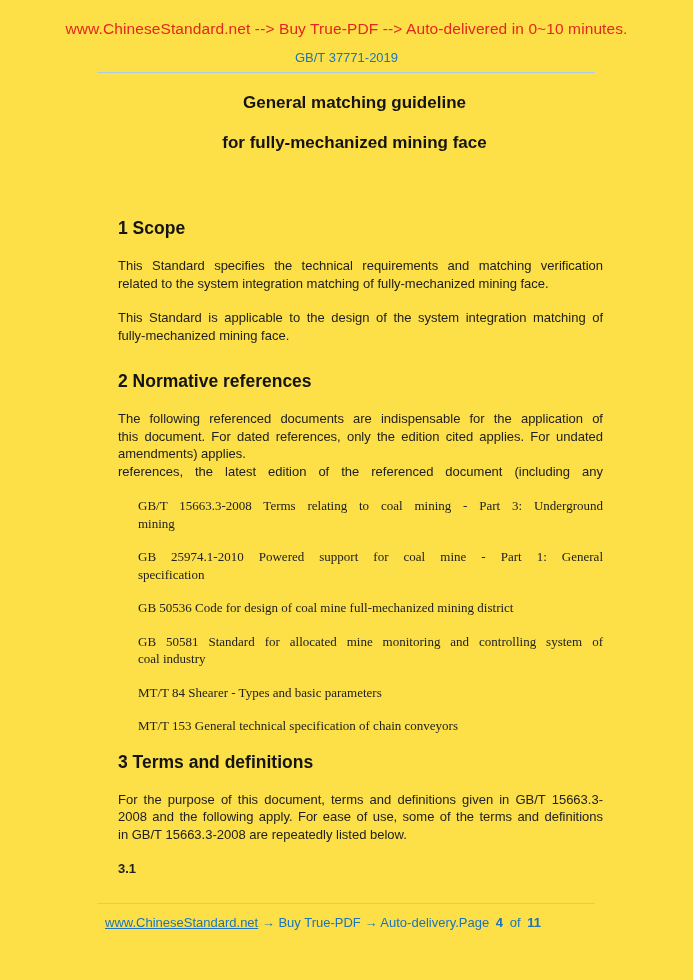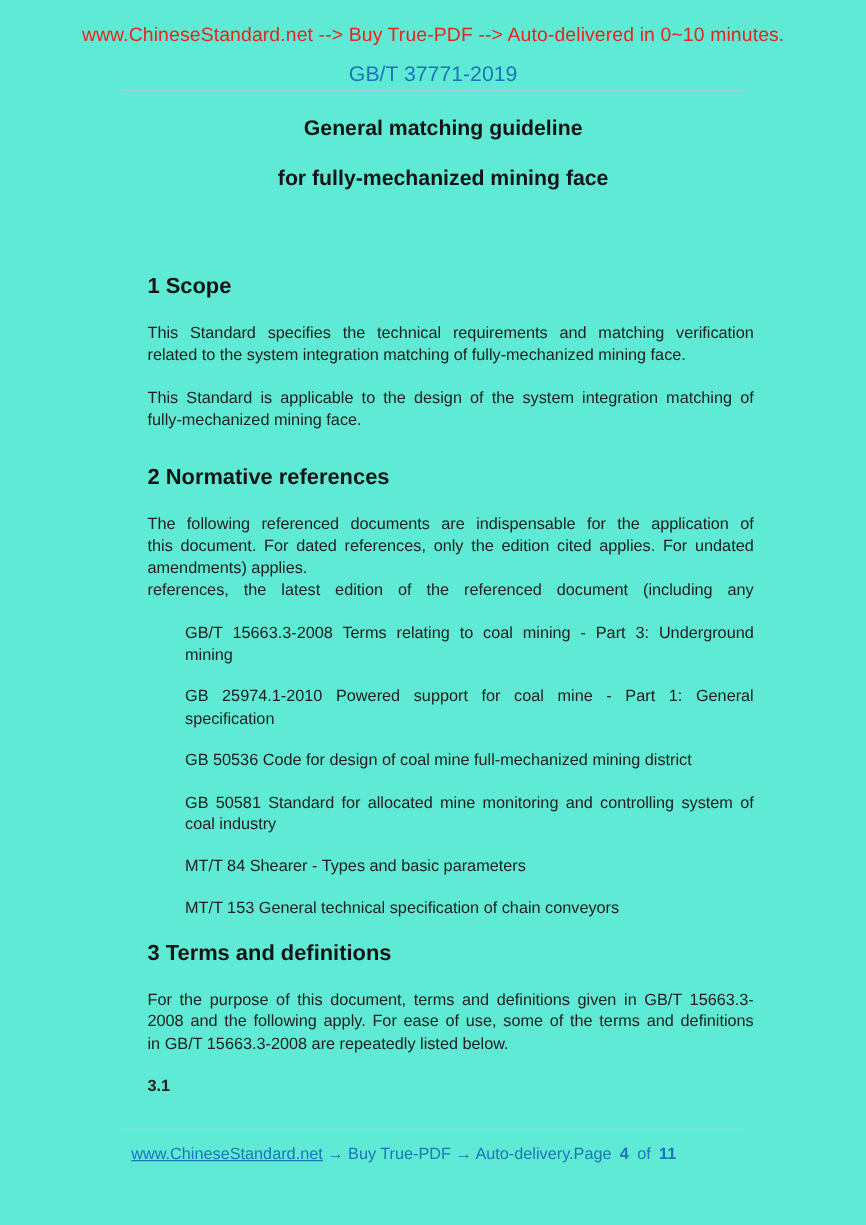--- a/index.html
+++ b/index.html
@@ -2,40 +2,40 @@
 <html><head>
 <meta charset="utf-8">
 <style>
   * { box-sizing: border-box; }
   html, body { margin: 0; padding: 0; background: #ffffff; }
   .page {
     position: relative;
     width: 693px;
     height: 980px;
     margin: 0 auto;
-    background: #5eead4;
+    background: #fde047;
     font-family: "Liberation Sans", sans-serif;
     overflow: hidden;
   }
 
   
   .promo {
     position: absolute;
     top: 20px; left: 0; width: 100%;
     text-align: center;
     color: #e3261e;
     font-size: 15.5px;
     letter-spacing: 0.1px;
   }
   .doc-code {
     position: absolute;
     top: 50px; left: 0; width: 100%;
     text-align: center;
     color: #1d74b8;
-    font-size: 17px;
+    font-size: 13px;
   }
   .rule {
     position: absolute;
     left: 97px; width: 498px; height: 1px;
     background: #a9cde3;
   }
   .rule.top { top: 72px; }
   .rule.bottom { top: 903px; }
 
   
@@ -61,21 +61,21 @@
   }
   .sec-heading {
     font-size: 17.5px;
     line-height: 22px;
     font-weight: bold;
     color: #141414;
     margin: 0 0 18px 0;
   }
   .para { margin: 0 0 17px 0; }
   .para.gap-lg { margin-bottom: 26px; }
-  .para.ref { margin-left: 30px; margin-bottom: 16px; }
+  .para.ref { margin-left: 20px; margin-bottom: 16px; font-family: Liberation Serif, serif; }
   .tline { text-align: left; }
   .tline.stretch { text-align: justify; text-align-last: justify; }
   .subclause { font-weight: bold; margin: 0; }
 
   
   .footer {
     position: absolute;
     top: 915px; left: 105px; width: 485px;
     display: flex;
     justify-content: flex-start;

